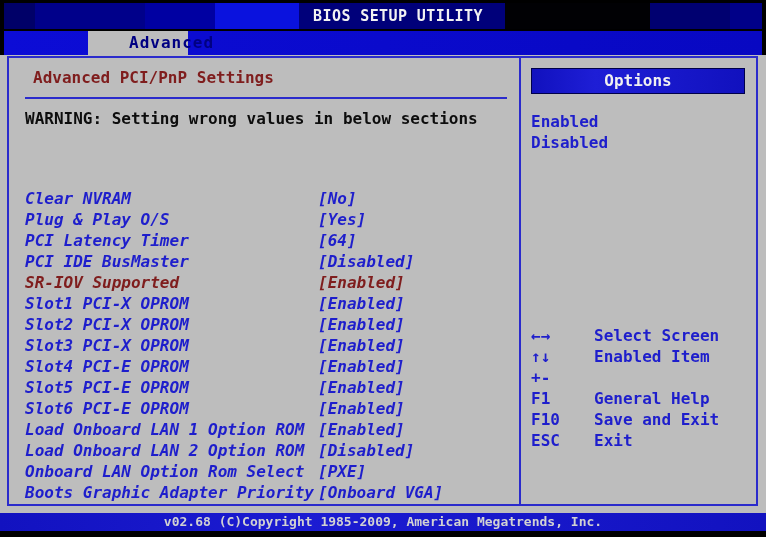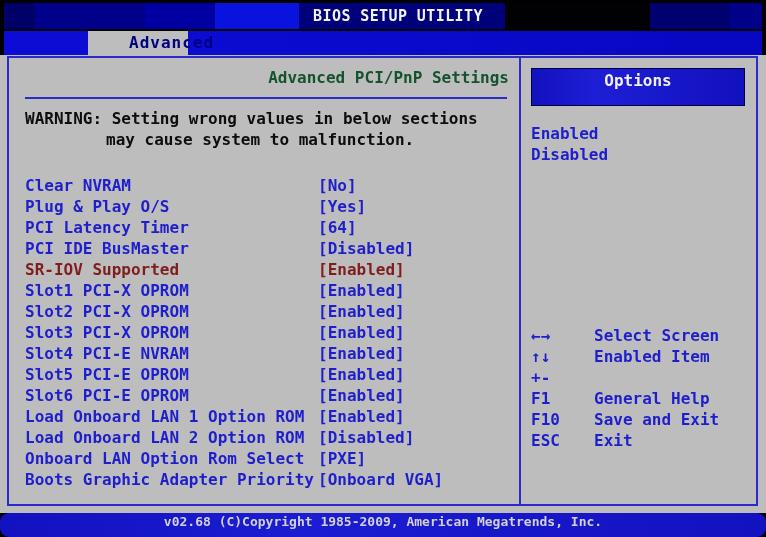--- a/index.html
+++ b/index.html
@@ -41,61 +41,61 @@
   }
   .panelbox {
     position: absolute; left: 7px; top: 1px; width: 751px; height: 450px;
     border: 2px solid #2B2BCC; display: flex;
   }
   .panel-left { width: 510px; position: relative; }
   .panel-right { flex: 1; border-left: 2px solid #2B2BCC; position: relative; }
 
   
   .panel-title {
-    margin: 10px 10px 0 5px;
-    color: #14532d; font-size: 16px; line-height: 19px; white-space: nowrap; text-align: right;
+    margin: 10px 10px 0 24px;
+    color: #7f1d1d; font-size: 16px; line-height: 19px; white-space: nowrap;
   }
   .separator { margin: 10px 12px 0 16px; border-top: 2px solid #2B2BCC; }
   .warning {
     margin: 9px 4px 0 16px;
     color: #0D0D0D; font-size: 16px; line-height: 21px; white-space: nowrap;
   }
   .warning-line2 { padding-left: 81px; }
 
-  .settings { position: absolute; left: 16px; top: 117px; right: 2px; }
+  .settings { position: absolute; left: 16px; top: 130px; right: 2px; font-style: italic; }
   .setting-row {
     display: flex; height: 21px;
     color: #1E1ECC; font-size: 16px; line-height: 21px; white-space: nowrap;
   }
   .setting-row.selected { color: #7f1d1d; }
   .setting-label { width: 293px; flex-shrink: 0; }
 
   
   .options-header {
-    margin: 10px 11px 0 10px; height: 38px;
+    margin: 10px 11px 0 10px; height: 26px;
     background: linear-gradient(90deg, #1111BE, #1E1ED6 30%, #1111BE);
     border: 1px solid #00004A;
     color: #F0F0F0; text-align: center; font-size: 16px; line-height: 24px;
   }
   .option-list { margin: 17px 0 0 10px; }
   .option-item {
     color: #1E1ECC; font-size: 16px; line-height: 21px; white-space: nowrap;
   }
   .keyhelp { position: absolute; left: 10px; top: 267px; right: 2px; }
   .key-row {
     display: flex; height: 21px;
     color: #1E1ECC; font-size: 16px; line-height: 21px; white-space: nowrap;
   }
   .key-name { width: 63px; flex-shrink: 0; }
 
   
   .statusbar {
-    position: absolute; left: 0; top: 513px; width: 766px; height: 24px;
+    position: absolute; left: 0; top: 513px; width: 766px; height: 18px;
     background: linear-gradient(90deg, #1212C0, #1C1CD2 40%, #1212C0);
-    color: #D2D2D2; text-align: center; font-size: 13px; line-height: 18px; border-radius: 9px;
+    color: #D2D2D2; text-align: center; font-size: 13px; line-height: 18px;
   }
 </style>
 </head>
 <body>
 
 <div class="screen">
 
   <div class="titlebar">
     <span>BIOS SETUP UTILITY</span>
   </div>
@@ -107,21 +107,20 @@
   </div>
 
   <div class="main">
     <div class="panelbox">
 
       <div class="panel-left">
         <div class="panel-title">Advanced PCI/PnP Settings</div>
         <div class="separator"></div>
         <div class="warning">
           <div class="warning-line1">WARNING: Setting wrong values in below sections</div>
-          <div class="warning-line2">may cause system to malfunction.</div>
         </div>
         <div class="settings">
 
             <div class="setting-row">
               <span class="setting-label">Clear NVRAM</span>
               <span class="setting-value">[No]</span>
             </div>
 
             <div class="setting-row">
               <span class="setting-label">Plug &amp; Play O/S</span>
@@ -152,21 +151,21 @@
               <span class="setting-label">Slot2 PCI-X OPROM</span>
               <span class="setting-value">[Enabled]</span>
             </div>
 
             <div class="setting-row">
               <span class="setting-label">Slot3 PCI-X OPROM</span>
               <span class="setting-value">[Enabled]</span>
             </div>
 
             <div class="setting-row">
-              <span class="setting-label">Slot4 PCI-E NVRAM</span>
+              <span class="setting-label">Slot4 PCI-E OPROM</span>
               <span class="setting-value">[Enabled]</span>
             </div>
 
             <div class="setting-row">
               <span class="setting-label">Slot5 PCI-E OPROM</span>
               <span class="setting-value">[Enabled]</span>
             </div>
 
             <div class="setting-row">
               <span class="setting-label">Slot6 PCI-E OPROM</span>

